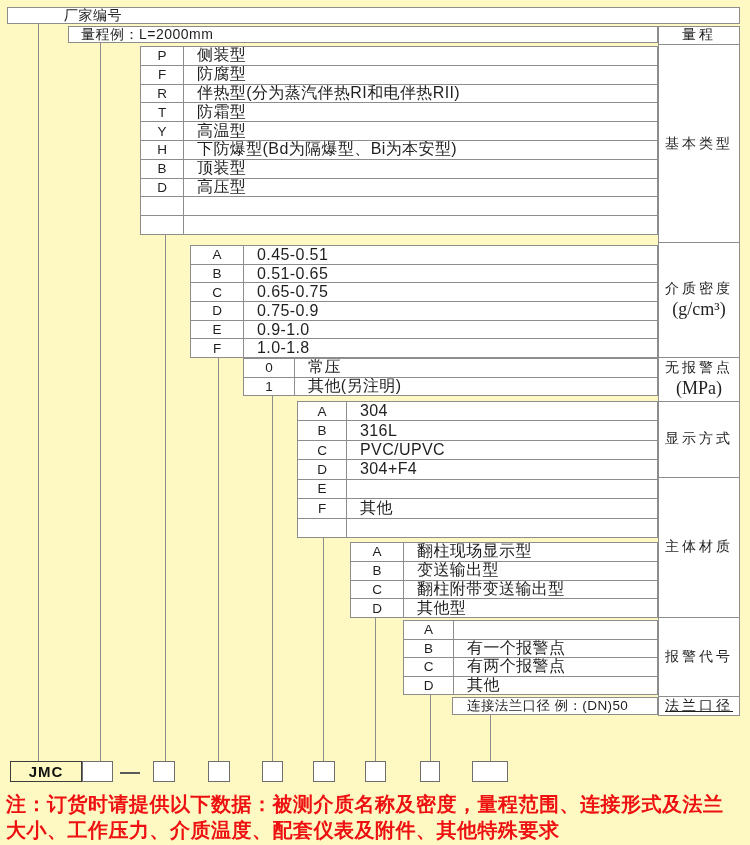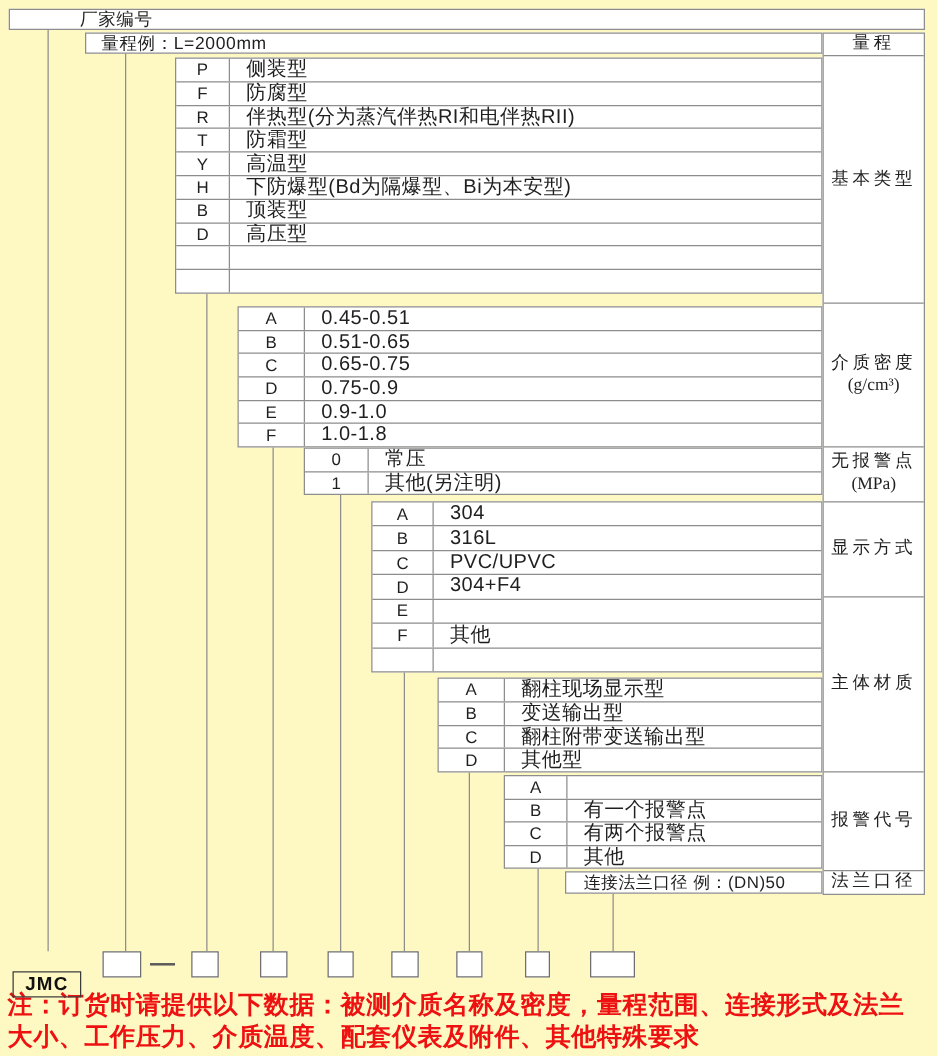--- a/index.html
+++ b/index.html
@@ -17,21 +17,21 @@
   .row:first-child{border-top:none;}
   .code{display:flex;align-items:center;justify-content:center;border-right:1px solid var(--line,#8d8d8d);font-size:13.5px;flex:0 0 auto;}
   .desc{flex:1 1 auto;display:flex;align-items:center;padding-left:13px;font-size:16px;letter-spacing:0.4px;white-space:nowrap;overflow:hidden;}
   
   .labelcol{display:flex;flex-direction:column;}
   .labelcell{flex:0 1 auto;display:flex;flex-direction:column;align-items:center;justify-content:center;
     border-top:1px solid var(--line,#8d8d8d);
     font-family:"Liberation Serif","DejaVu Serif",serif;font-size:14px;letter-spacing:3px;line-height:1.3;
     overflow:hidden;}
   .labelcell:first-child{border-top:none;}
-  .labelcell .unit{letter-spacing:0;font-size:14px;}
+  .labelcell .unit{letter-spacing:0;font-size:18px;}
   
   .connector{width:1px;background:var(--line,#8d8d8d);}
   .codebox{border:1.4px solid #6e6e6e;background:#fff;}
   .modelbox{border:1.6px solid var(--dark,#3c3c3c);display:flex;align-items:center;justify-content:center;
     font-weight:bold;font-size:15px;color:#111;letter-spacing:1px;}
   .dashsep{display:flex;align-items:center;justify-content:center;color:#5a5a5a;font-size:20px;font-weight:bold;}
   
   .note{color:var(--red,#ee1111);font-weight:bold;font-size:20px;line-height:26px;letter-spacing:0.5px;white-space:nowrap;}
 </style>
 </head>
@@ -214,34 +214,34 @@
       </div>
       <div class="labelcell" style="height: 76px;">
         <span>显示方式</span>
       </div>
       <div class="labelcell" style="height: 141px;">
         <span>主体材质</span>
       </div>
       <div class="labelcell" style="height: 79px;">
         <span>报警代号</span>
       </div>
-      <div class="labelcell" style="height: 18px;">
+      <div class="labelcell" style="height: 18px; text-decoration: underline;">
         <span>法兰口径</span>
       </div>
     </div>
     <div class="abs connector" style="left: 38px; top: 24px; height: 737px;"></div>
     <div class="abs connector" style="left: 100px; top: 43px; height: 718px;"></div>
     <div class="abs connector" style="left: 165px; top: 235px; height: 526px;"></div>
     <div class="abs connector" style="left: 218px; top: 358px; height: 403px;"></div>
     <div class="abs connector" style="left: 272px; top: 396px; height: 365px;"></div>
     <div class="abs connector" style="left: 323px; top: 538px; height: 223px;"></div>
     <div class="abs connector" style="left: 375px; top: 618px; height: 143px;"></div>
     <div class="abs connector" style="left: 430px; top: 695px; height: 66px;"></div>
     <div class="abs connector" style="left: 490px; top: 715px; height: 46px;"></div>
-    <div class="abs modelbox" style="left: 10px; top: 761px; width: 55px; height: 21px; margin-top: 16px;">
+    <div class="abs modelbox" style="left: 10px; top: 761px; width: 72px; height: 21px;">
       <span>JMC</span>
     </div>
     <div class="abs codebox" style="left: 82px; top: 761px; width: 31px; height: 21px;"></div>
     <div class="abs codebox" style="left: 153px; top: 761px; width: 22px; height: 21px;"></div>
     <div class="abs codebox" style="left: 208px; top: 761px; width: 22px; height: 21px;"></div>
     <div class="abs codebox" style="left: 262px; top: 761px; width: 21px; height: 21px;"></div>
     <div class="abs codebox" style="left: 313px; top: 761px; width: 22px; height: 21px;"></div>
     <div class="abs codebox" style="left: 365px; top: 761px; width: 21px; height: 21px;"></div>
     <div class="abs codebox" style="left: 420px; top: 761px; width: 20px; height: 21px;"></div>
     <div class="abs codebox" style="left: 472px; top: 761px; width: 36px; height: 21px;"></div>

